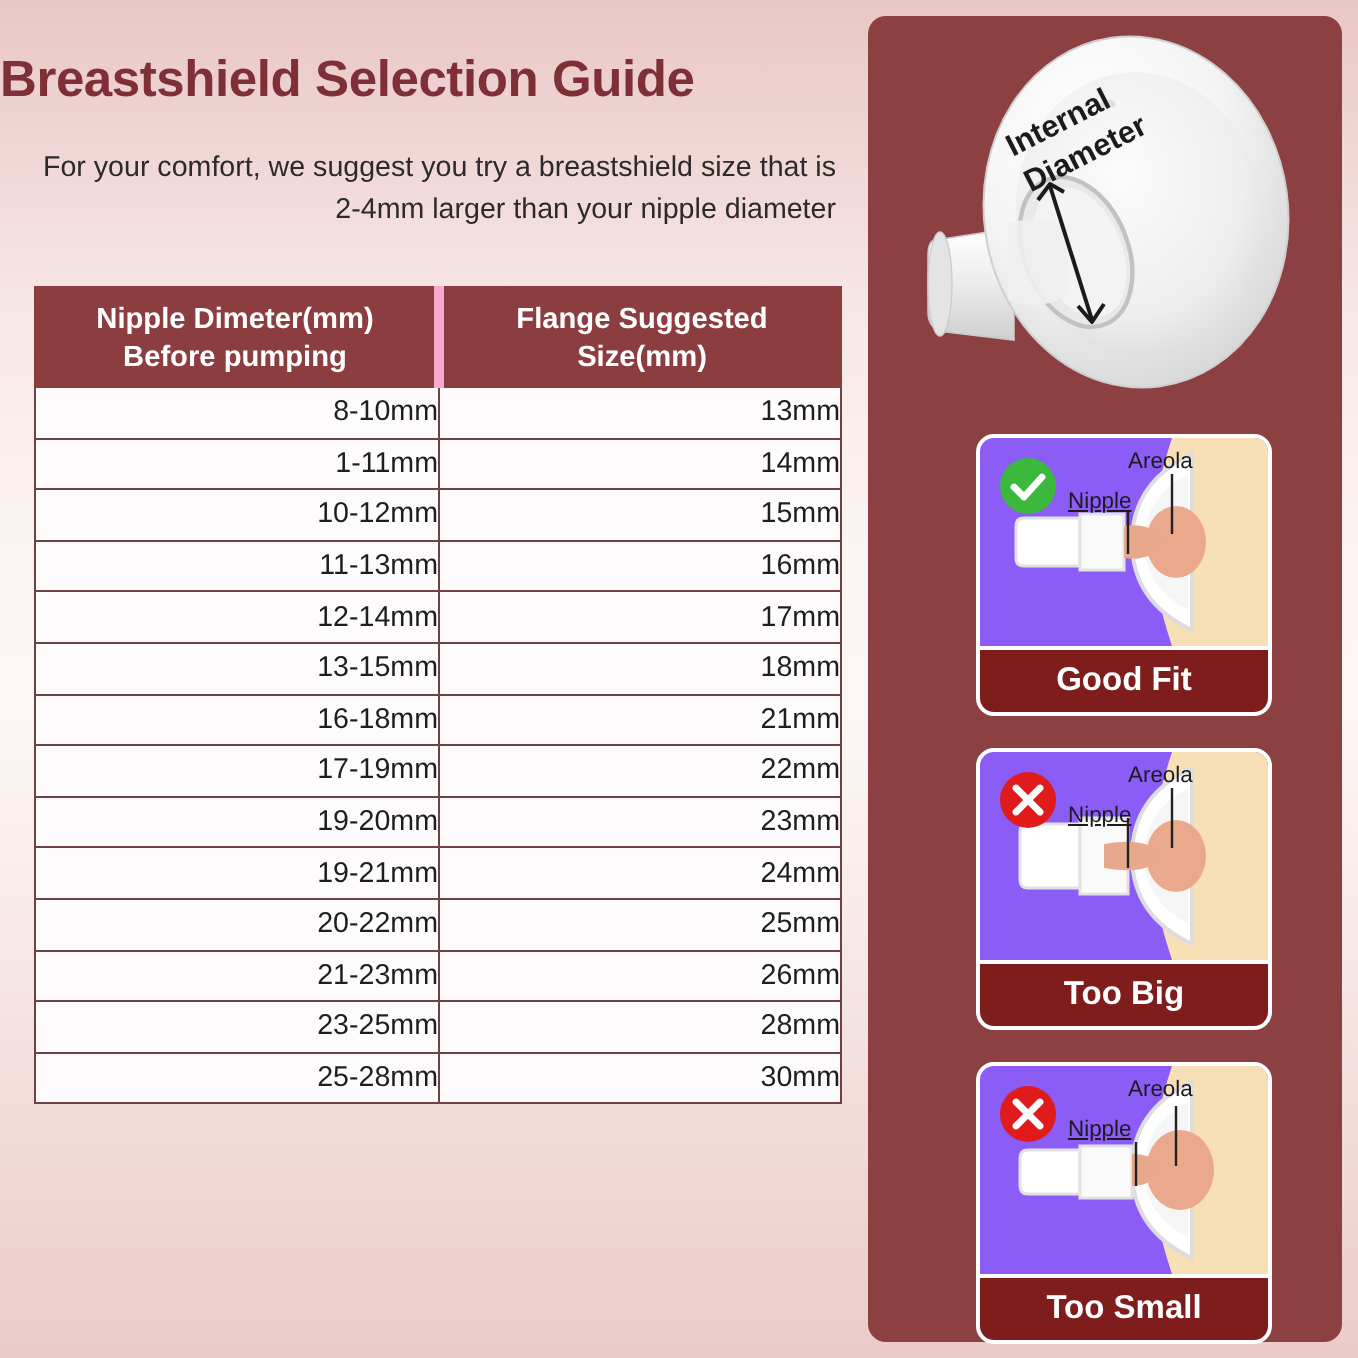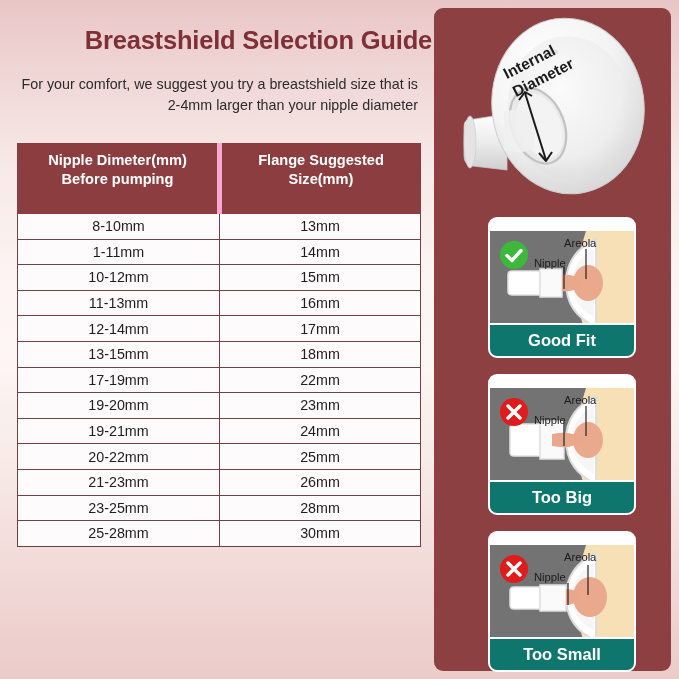--- a/index.html
+++ b/index.html
@@ -20,21 +20,21 @@
   
   #left-col {
     position: absolute;
     left: 0; top: 0;
     width: 432px; height: 679px;
   }
 
   #page-title {
     position: absolute;
     left: 0; top: 26px; width: 432px;
-    text-align: right;
+    text-align: left;
     font-size: 25.5px;
     font-weight: bold;
     color: #7e3036;
     letter-spacing: -0.2px;
   }
 
   #subtitle {
     position: absolute;
     left: 14px; top: 74px; width: 404px;
     text-align: right;
@@ -50,30 +50,30 @@
     width: 403px;
     border-collapse: collapse;
     table-layout: fixed;
   }
   #size-table th {
     background: #8c3d40;
     color: #ffffff;
     font-size: 14.6px;
     font-weight: bold;
     line-height: 19px;
-    padding: 7px 2px 24px;
+    padding: 7px 2px 4px;
     text-align: center;
     border: 1px solid #8c3d40;
   }
   #size-table th + th { border-left: 5px solid #f9a8d4; }
   #size-table td {
     background: #fdfbfb;
     color: #1e1e1e;
     font-size: 14.3px;
-    text-align: center;
+    text-align: right;
     height: 25.6px;
     padding: 0;
     border: 1px solid #6e4244;
   }
   #size-table col.c1 { width: 202px; }
   #size-table col.c2 { width: 201px; }
 
   
   #right-panel {
     position: absolute;
@@ -114,30 +114,30 @@
     border: 2px solid #ffffff;
     border-radius: 9px;
     overflow: hidden;
   }
   #card-good  { top: 209px; }
   #card-big   { top: 366px; }
   #card-small { top: 523px; }
 
   .fit-illus {
     position: absolute;
-    left: 0; top: 12px;
+    left: 0; top: 0;
     width: 144px; height: 104px;
-    background: #737373;
+    background: #8b5cf6;
     overflow: hidden;
   }
   .fit-footer {
     position: absolute;
     left: 0; bottom: 0;
     width: 144px; height: 33px;
-    background: #0f766e;
+    background: #7f1d1d;
     color: #ffffff;
     font-size: 16.5px;
     font-weight: bold;
     display: flex;
     align-items: center;
     justify-content: center;
     border-top: 2px solid #ffffff;
   }
   .status-icon {
     position: absolute;
@@ -146,21 +146,21 @@
     z-index: 4;
   }
   .lbl {
     position: absolute;
     font-size: 11.2px;
     color: #1b1b1b;
     z-index: 3;
     white-space: nowrap;
   }
   .lbl-areola { left: 74px; top: 6px; }
-  .lbl-nipple { left: 44px; top: 26px; }
+  .lbl-nipple { left: 44px; top: 26px; text-decoration: underline; }
 </style>
 </head>
 <body>
 
 <div id="left-col">
 
   <div id="page-title">Breastshield Selection Guide</div>
 
   <div id="subtitle">For your comfort, we suggest you try a breastshield size that is 2-4mm larger than your nipple diameter</div>
 
@@ -198,20 +198,24 @@
           <td>11-13mm</td>
           <td>16mm</td>
         </tr>
         <tr>
           <td>12-14mm</td>
           <td>17mm</td>
         </tr>
         <tr>
           <td>13-15mm</td>
           <td>18mm</td>
+        </tr>
+        <tr>
+          <td>16-18mm</td>
+          <td>21mm</td>
         </tr>
         <tr>
           <td>17-19mm</td>
           <td>22mm</td>
         </tr>
         <tr>
           <td>19-20mm</td>
           <td>23mm</td>
         </tr>
         <tr>

